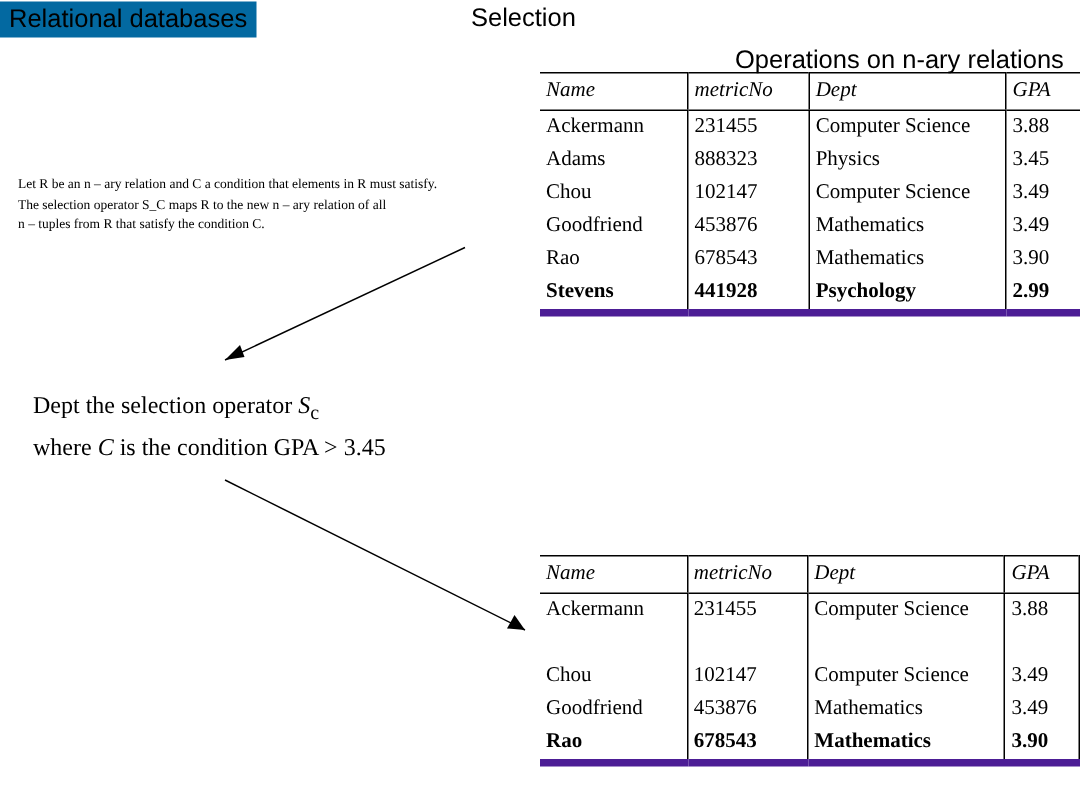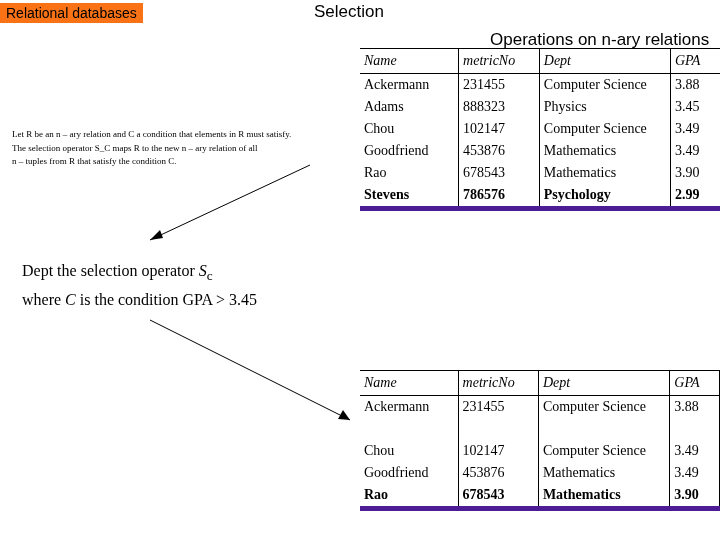--- a/index.html
+++ b/index.html
@@ -11,44 +11,44 @@
     background: #fff;
     position: relative;
     overflow: hidden;
   }
   .header {
     display: flex;
     align-items: center;
     height: 26px;
   }
   .hl {
-    background: #f97316;
+    background: #0369a1;
     padding: 2px 6px;
-    font-size: 14px;
+    font-size: 17px;
     font-family: Arial, sans-serif;
   }
   .title {
     position: absolute;
     left: 314px;
     top: 2px;
     font-size: 17px;
     font-family: Arial, sans-serif;
   }
   .subtitle {
     position: absolute;
     left: 490px;
     top: 2px;
     font-size: 17px;
     font-family: Arial, sans-serif;
     margin-top: 28px;
   }
   .def {
     position: absolute;
     left: 12px;
-    top: 128px;
+    top: 116px;
     width: 340px;
     font-size: 9px;
     line-height: 1.5;
   }
   .apply {
     position: absolute;
     left: 22px;
     top: 258px;
     font-size: 16px;
     line-height: 1.6;
@@ -141,21 +141,21 @@
         <td class="vline-l">3.49</td>
       </tr>
   <tr>
         <td>Rao</td>
         <td class="vline-l">678543</td>
         <td class="vline-l">Mathematics</td>
         <td class="vline-l">3.90</td>
       </tr>
   <tr class="botrule">
         <td>Stevens</td>
-        <td class="vline-l">786576</td>
+        <td class="vline-l">441928</td>
         <td class="vline-l">Psychology</td>
         <td class="vline-l">2.99</td>
       </tr>
 </tbody>
   </table>
 
 <table class="tbl2">
   <tbody>
       <tr class="toprule">
     <th class="col-name">Name</th>

